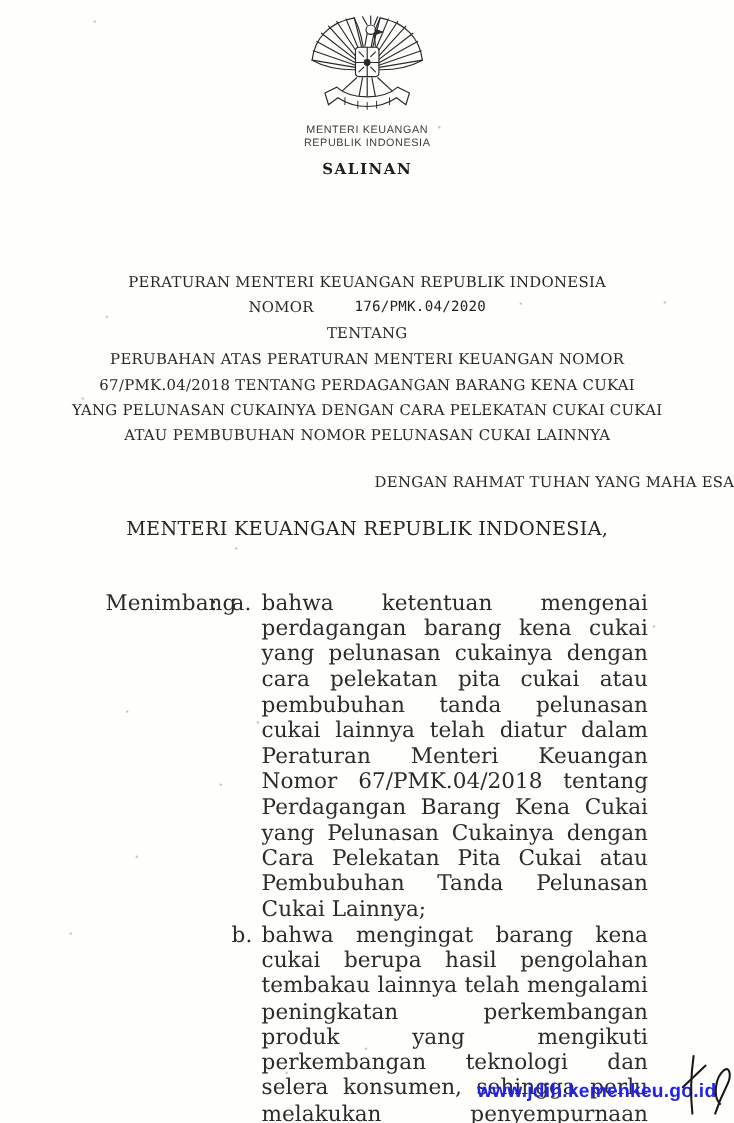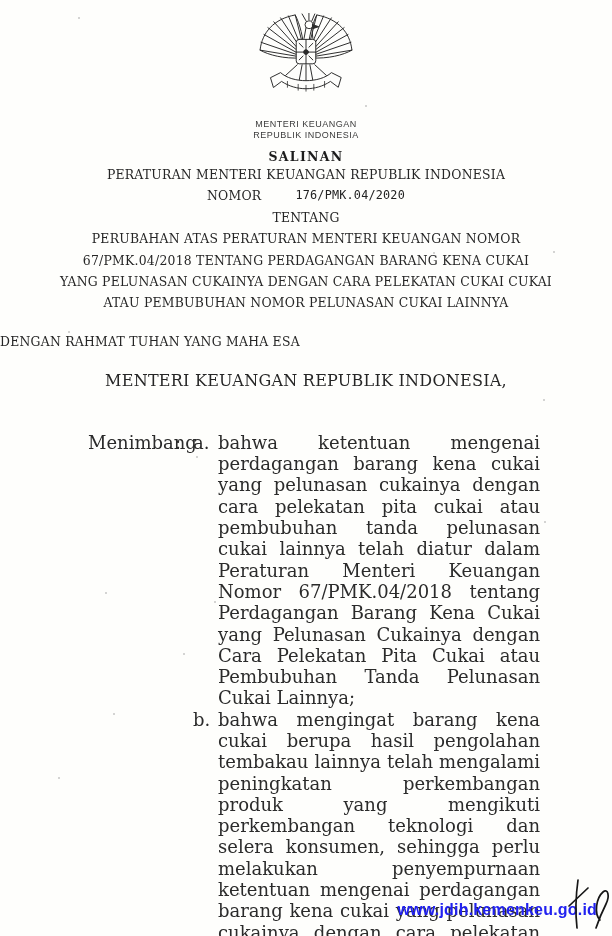--- a/index.html
+++ b/index.html
@@ -9,36 +9,36 @@
     background:#fefefc;
     font-family:"DejaVu Serif","Liberation Serif",serif;
     color:#2b2b2b;
   }
   
   .letterhead{text-align:center;padding-top:13px;}
   .emblem{display:inline-block;width:102px;height:86px;}
   .emblem svg{width:102px;height:86px;}
   .ministry{
     font-family:"Liberation Sans","DejaVu Sans",sans-serif;
-    font-size:9px;line-height:10.5px;letter-spacing:.5px;color:#3b3b3b;margin-top:16px;
+    font-size:9px;line-height:10.5px;letter-spacing:.5px;color:#3b3b3b;margin-top:0;
   }
   .salinan{
     font-size:12.5px;font-weight:bold;letter-spacing:1.3px;color:#1d1d1d;margin-top:9px;
   }
   
   .title-block{
-    text-align:center;
+    margin-top:76px;text-align:center;
     font-size:12.4px;line-height:21.4px;letter-spacing:.25px;color:#262626;
   }
   .nomor-line{display:flex;justify-content:center;align-items:center;gap:34px;}
   .nomor-value{
     font-family:"DejaVu Sans Mono","Liberation Mono",monospace;
     font-size:11.8px;letter-spacing:.2px;color:#222;
   }
-  .invocation{margin-top:20px;text-align:left;font-size:12.4px;letter-spacing:.25px;color:#262626;}
+  .invocation{margin-top:20px;text-align:right;font-size:12.4px;letter-spacing:.25px;color:#262626;}
   .authority{margin-top:22px;text-align:center;font-size:16px;letter-spacing:.25px;color:#262626;}
   
   .considering{
     margin:42px 72px 0 88px;
     display:grid;grid-template-columns:87px 18px 1fr;
     font-size:18px;line-height:21.3px;color:#2b2b2b;
   }
   .considering .label,.considering .colon{white-space:nowrap;}
   .items{display:block;}
   .item{display:grid;grid-template-columns:25px 1fr;}

